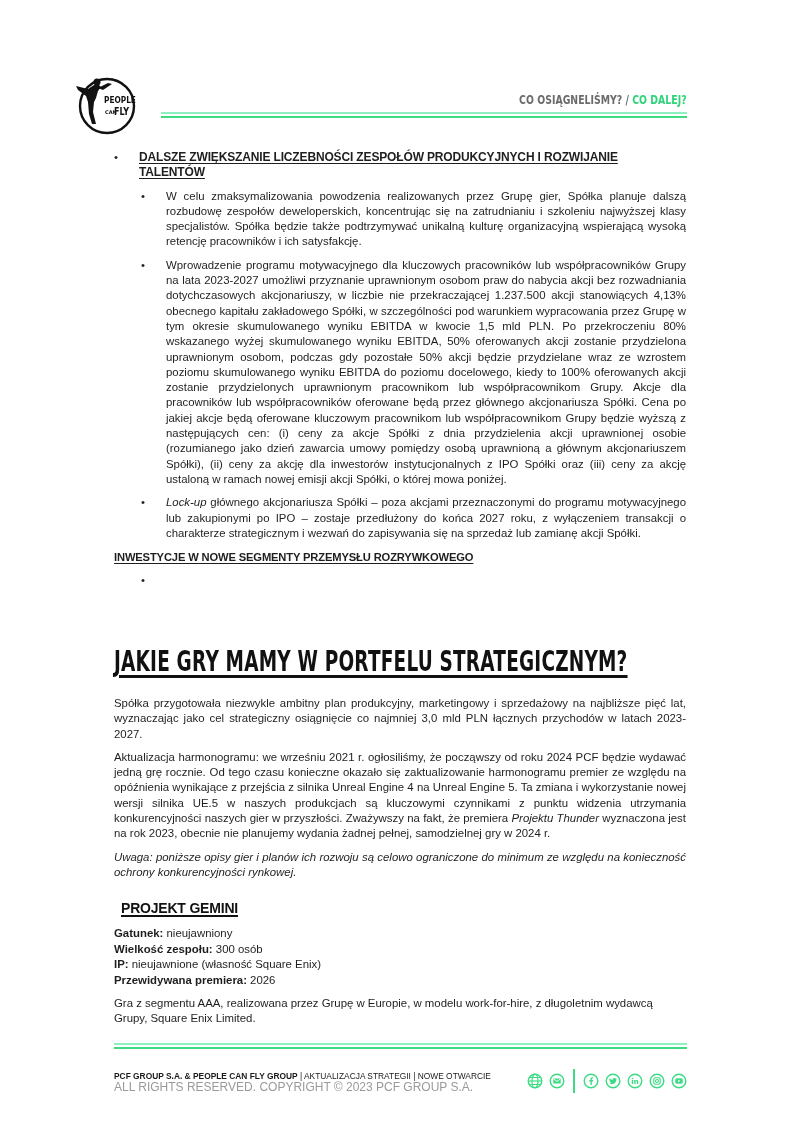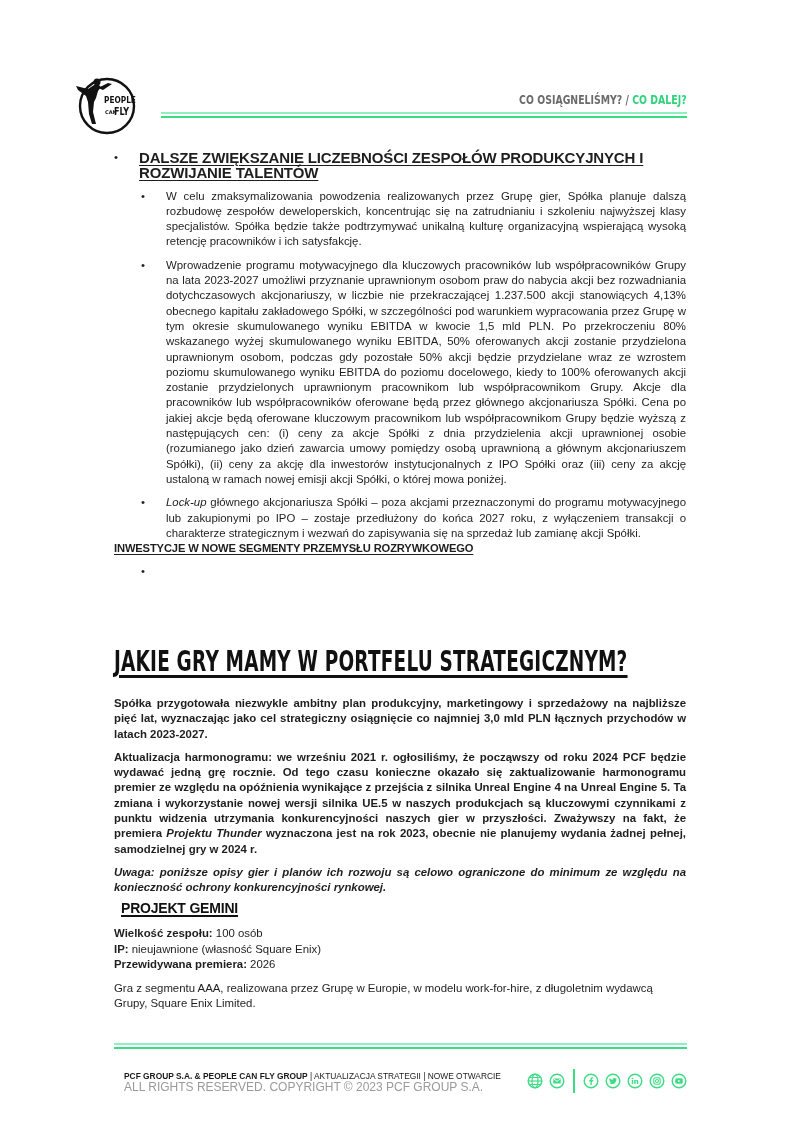--- a/index.html
+++ b/index.html
@@ -12,41 +12,41 @@
   .header-lines .l1 { height: 2px; background: #8eefc0; }
   .header-lines .l2 { height: 2px; background: #3ddc84; margin-top: 2px; }
   .header-nav { position: absolute; right: 113px; top: 76px; font-family: "DejaVu Sans", sans-serif; font-weight: bold; font-size: 13px; letter-spacing: 0px; transform: scaleX(0.72); transform-origin: right center; white-space: nowrap; }
   .header-nav .prev { color: #6b6b6b; }
   .header-nav .sep { color: #6b6b6b; }
   .header-nav .curr { color: #2ed47a; }
 
   .content { position: absolute; left: 114px; top: 150px; width: 572px; font-size: 11.4px; line-height: 15.3px; color: #1e1e1e; }
   .lvl1 { position: relative; padding-left: 25px; }
   .lvl1 .dot { position: absolute; left: 0; top: 0; }
-  .sec-title { font-weight: bold; text-decoration: underline; text-decoration-thickness: 1px; text-underline-offset: 2px; font-size: 15px; letter-spacing: -0.15px; display: block; }
+  .sec-title { font-weight: bold; text-decoration: underline; text-decoration-thickness: 1px; text-underline-offset: 2px; font-size: 12px; letter-spacing: -0.15px; display: block; }
   .lvl2 { position: relative; padding-left: 52px; margin-top: 8px; text-align: justify; }
   .lvl2 .dot { position: absolute; left: 27px; top: 0; }
-  .sec-title-plain { font-weight: bold; text-decoration: underline; text-decoration-thickness: 1px; text-underline-offset: 2px; font-size: 11.2px; letter-spacing: -0.15px; display: block; }
+  .sec-title-plain { font-weight: bold; text-decoration: underline; text-decoration-thickness: 1px; text-underline-offset: 2px; font-size: 11.2px; letter-spacing: -0.15px; margin-top: 9px; display: block; }
   em { font-style: italic; }
 
   .h1 { position: absolute; left: 114px; top: 645px; font-family: "DejaVu Sans", sans-serif; font-weight: bold; font-size: 28px; color: #111; transform: scaleX(0.66); transform-origin: left center; white-space: nowrap; text-decoration: underline; text-decoration-thickness: 3px; text-underline-offset: 4px; letter-spacing: 0.3px; }
 
   .body2 { position: absolute; left: 114px; top: 696px; width: 572px; font-size: 11.4px; line-height: 15.3px; text-align: justify; color: #1e1e1e; }
-  .body2 p { margin-bottom: 8px; font-weight: bold; }
+  .body2 p { margin-bottom: 8px; }
 
   .proj { position: absolute; left: 114px; top: 901px; width: 572px; font-size: 11.4px; line-height: 15.4px; color: #1e1e1e; }
   .proj h2 { font-size: 14px; font-weight: bold; text-decoration: underline; text-decoration-thickness: 1.5px; text-underline-offset: 2px; margin-bottom: 10px; letter-spacing: -0.2px; color: #111; padding-left: 7px; }
   .proj .kv b { font-weight: bold; }
   .proj .desc { margin-top: 8px; }
 
   .footer-lines { position: absolute; left: 114px; top: 1043px; width: 573px; }
   .footer-lines .l1 { height: 2px; background: #8eefc0; }
   .footer-lines .l2 { height: 2px; background: #3ddc84; margin-top: 2px; }
 
-  .footer-text { position: absolute; left: 114px; top: 1071px; font-size: 8.4px; line-height: 11px; white-space: nowrap; margin-left: 10px; }
+  .footer-text { position: absolute; left: 114px; top: 1071px; font-size: 8.4px; line-height: 11px; white-space: nowrap; }
   .footer-text .main { color: #1a1a1a; }
   .footer-text .main b { font-weight: bold; }
   .footer-text .copy { color: #9a9a9a; font-size: 12px; }
 
   .footer-icons { position: absolute; left: 527px; top: 1071px; height: 20px; display: flex; align-items: center; }
   .ficon { width: 16px; height: 16px; margin-right: 6px; display: inline-flex; align-items: center; justify-content: center; }
   .ficon svg { width: 16px; height: 16px; }
   .fdivider { width: 2px; height: 24px; background: #3ddc84; margin: 0 8px 0 2px; }
 </style>
 </head>
@@ -100,21 +100,22 @@
 <div class="h1">JAKIE GRY MAMY W PORTFELU STRATEGICZNYM?</div>
 
 <div class="body2">
   <p>Spółka przygotowała niezwykle ambitny plan produkcyjny, marketingowy i sprzedażowy na najbliższe pięć lat, wyznaczając jako cel strategiczny osiągnięcie co najmniej 3,0 mld PLN łącznych przychodów w latach 2023-2027.</p>
   <p><span>Aktualizacja harmonogramu: we wrześniu 2021 r. ogłosiliśmy, że począwszy od roku 2024 PCF będzie wydawać jedną grę rocznie. Od tego czasu konieczne okazało się zaktualizowanie harmonogramu premier ze względu na opóźnienia wynikające z przejścia z silnika Unreal Engine 4 na Unreal Engine 5. Ta zmiana i wykorzystanie nowej wersji silnika UE.5 w naszych produkcjach są kluczowymi czynnikami z punktu widzenia utrzymania konkurencyjności naszych gier w przyszłości. Zważywszy na fakt, że premiera </span><em>Projektu Thunder</em><span> wyznaczona jest na rok 2023, obecnie nie planujemy wydania żadnej pełnej, samodzielnej gry w 2024 r.</span></p>
   <p><em>Uwaga: poniższe opisy gier i planów ich rozwoju są celowo ograniczone do minimum ze względu na konieczność ochrony konkurencyjności rynkowej.</em></p>
 </div>
 
 <div class="proj">
   <h2>PROJEKT GEMINI</h2>
-  <div class="kv"><b>Wielkość zespołu:</b><span> 100 osób</span></div>
+  <div class="kv"><b>Gatunek:</b><span> nieujawniony</span></div>
+  <div class="kv"><b>Wielkość zespołu:</b><span> 300 osób</span></div>
   <div class="kv"><b>IP:</b><span> nieujawnione (własność Square Enix)</span></div>
   <div class="kv"><b>Przewidywana premiera:</b><span> 2026</span></div>
   <div class="desc">Gra z segmentu AAA, realizowana przez Grupę w Europie, w modelu work-for-hire, z długoletnim wydawcą Grupy, Square Enix Limited.</div>
 </div>
 
 <div class="footer-lines">
   <div class="l1"></div>
     <div class="l2"></div>
 </div>
 

